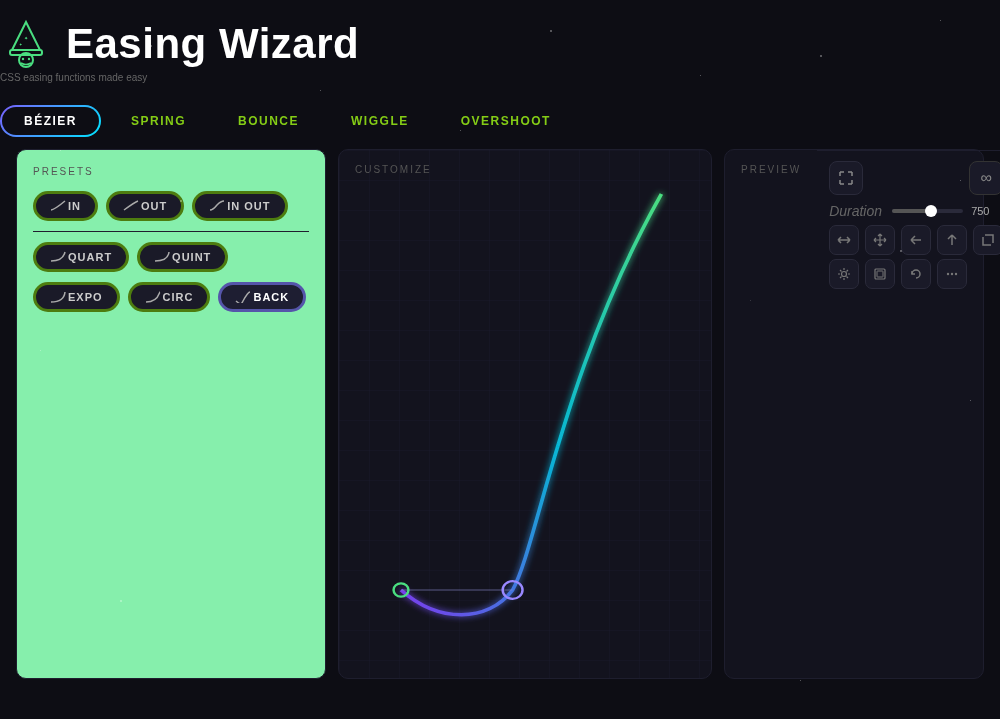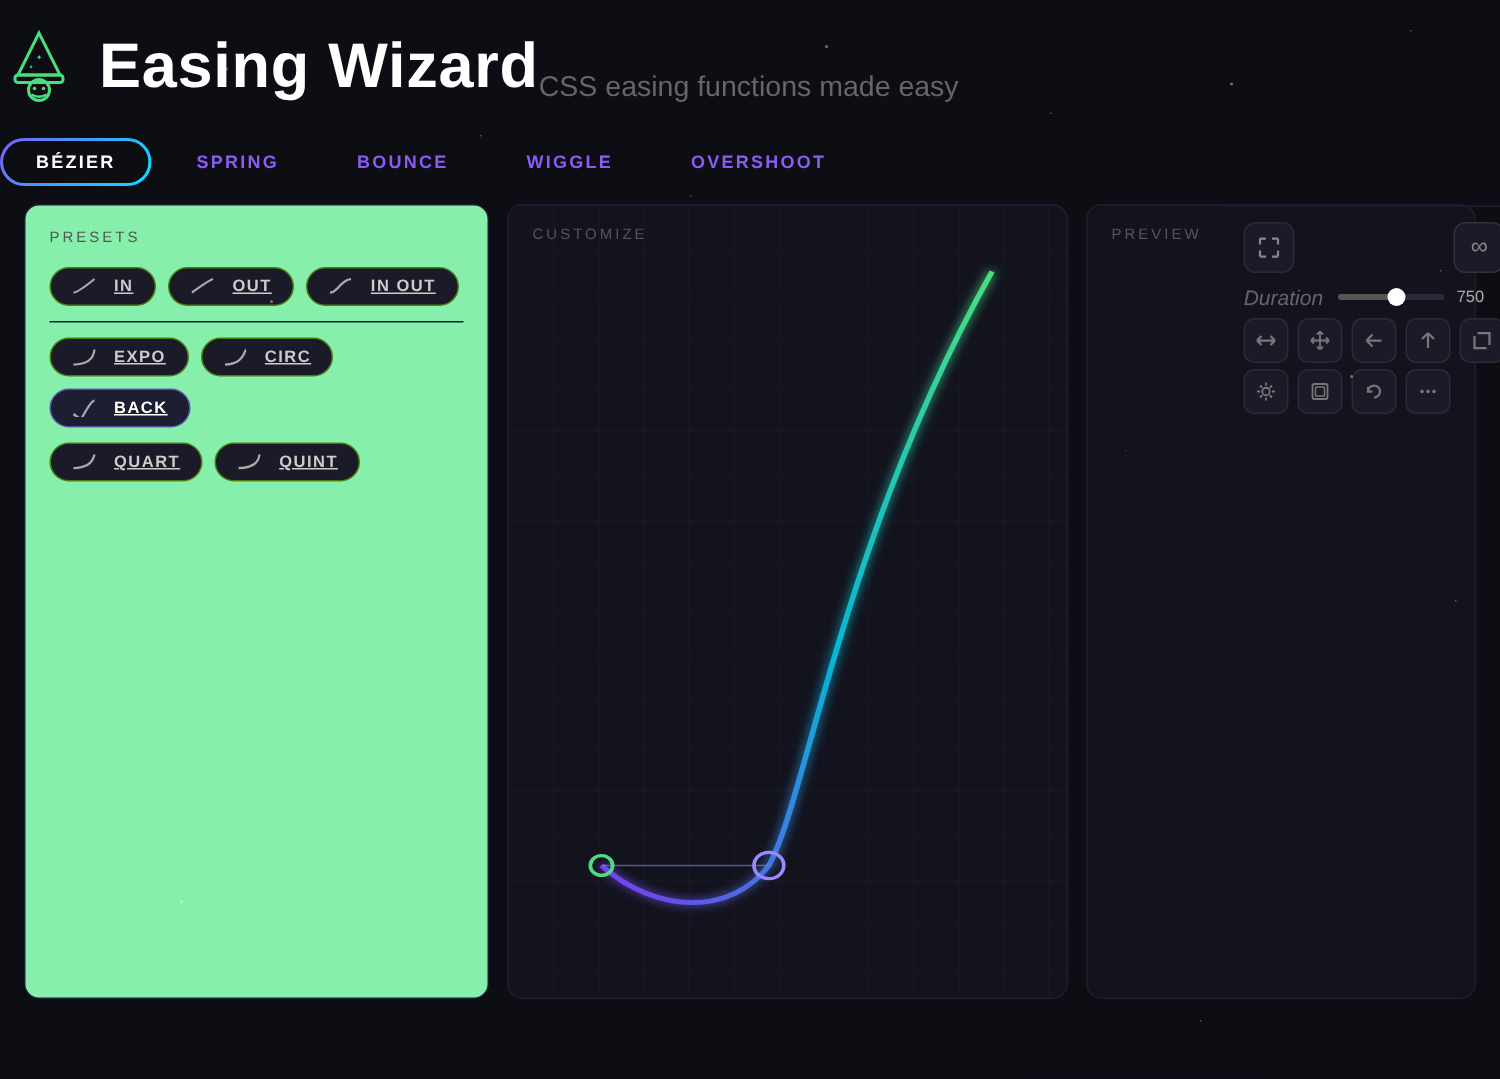--- a/index.html
+++ b/index.html
@@ -22,61 +22,62 @@
     .star {
       position: absolute;
       background: #fff;
       border-radius: 50%;
       opacity: 0.4;
     }
 
     
     .header {
       display: flex;
-      align-items: flex-end;
+      flex-direction: column;
+      align-items: flex-start;
       padding-top: 18px;
     }
     .header-top {
       display: flex;
       align-items: center;
       gap: 14px;
     }
     .wizard-icon {
       width: 52px;
       height: 52px;
     }
     .app-title {
       font-size: 42px;
       font-weight: 800;
       color: #fff;
       letter-spacing: 0.5px;
     }
     .app-subtitle {
-      font-size: 19px;
+      font-size: 10px;
       color: #666;
       margin-top: 2px;
     }
 
     
     .tabs {
       display: flex;
       gap: 8px;
       margin-top: 22px;
       align-items: center;
     }
     .tab {
       padding: 7px 22px;
       border-radius: 20px;
       font-size: 12px;
       font-weight: 600;
       letter-spacing: 1.5px;
       cursor: pointer;
       border: none;
       background: transparent;
-      color: #8b5cf6;
+      color: #84cc16;
       text-transform: uppercase;
     }
     .tab.active {
       background: transparent;
       border: 2px solid transparent;
       background-image: linear-gradient(#0d0d14, #0d0d14), linear-gradient(135deg, #7b5fff, #00e5ff);
       background-origin: border-box;
       background-clip: padding-box, border-box;
       color: #fff;
     }
@@ -107,32 +108,31 @@
     }
     .preset-group {
       display: flex;
       gap: 8px;
       margin-bottom: 10px;
       flex-wrap: wrap;
     }
     .preset-btn {
       display: flex;
       align-items: center;
-      gap: 12px;
+      gap: 2px;
       background: #1a1a28;
-      border: 1px solid #4d7c0f;
+      border: 3px solid #4d7c0f;
       border-radius: 20px;
       color: #ccc;
       font-size: 11px;
       font-weight: 600;
       letter-spacing: 1px;
       padding: 6px 14px;
       cursor: pointer;
       text-transform: uppercase;
-      text-decoration: underline;
     }
     .preset-btn.active {
       background: #1e1e32;
       border-color: #5555aa;
       color: #fff;
     }
     .preset-btn svg {
       width: 16px;
       height: 12px;
     }
@@ -375,50 +375,50 @@
       </button>
     </div>
 
 
     <div class="preset-divider"></div>
 
 
     <div class="preset-group">
       <button class="preset-btn">
         <svg viewBox="0 0 16 12">
+          <path d="M1,10 Q13,10 15,1" stroke="#aaa" stroke-width="1.5" fill="none"></path>
+        </svg>
+        <span>QUART</span>
+      </button>
+      <button class="preset-btn">
+        <svg viewBox="0 0 16 12">
+          <path d="M1,10 Q14,10 15,1" stroke="#aaa" stroke-width="1.5" fill="none"></path>
+        </svg>
+        <span>QUINT</span>
+      </button>
+    </div>
+
+    <div class="preset-group">
+      <button class="preset-btn">
+        <svg viewBox="0 0 16 12">
           <path d="M1,11 Q14,11 15,1" stroke="#aaa" stroke-width="1.5" fill="none"></path>
         </svg>
         <span>EXPO</span>
       </button>
       <button class="preset-btn">
         <svg viewBox="0 0 16 12">
           <path d="M1,11 C14,11 14,1 15,1" stroke="#aaa" stroke-width="1.5" fill="none"></path>
         </svg>
         <span>CIRC</span>
       </button>
       <button class="preset-btn active">
         <svg viewBox="0 0 16 12">
           <path d="M1,10 C6,14 6,14 8,10 Q13,1 15,1" stroke="#aaa" stroke-width="1.5" fill="none"></path>
         </svg>
         <span>BACK</span>
-      </button>
-    </div>
-
-    <div class="preset-group">
-      <button class="preset-btn">
-        <svg viewBox="0 0 16 12">
-          <path d="M1,10 Q13,10 15,1" stroke="#aaa" stroke-width="1.5" fill="none"></path>
-        </svg>
-        <span>QUART</span>
-      </button>
-      <button class="preset-btn">
-        <svg viewBox="0 0 16 12">
-          <path d="M1,10 Q14,10 15,1" stroke="#aaa" stroke-width="1.5" fill="none"></path>
-        </svg>
-        <span>QUINT</span>
       </button>
     </div>
   </div>
 
   <div class="customize-panel">
     <div class="customize-label">CUSTOMIZE</div>
 
     <svg class="grid-bg" width="100%" height="100%">
       <defs>
         <pattern id="smallGrid" width="30" height="30" patternUnits="userSpaceOnUse">

